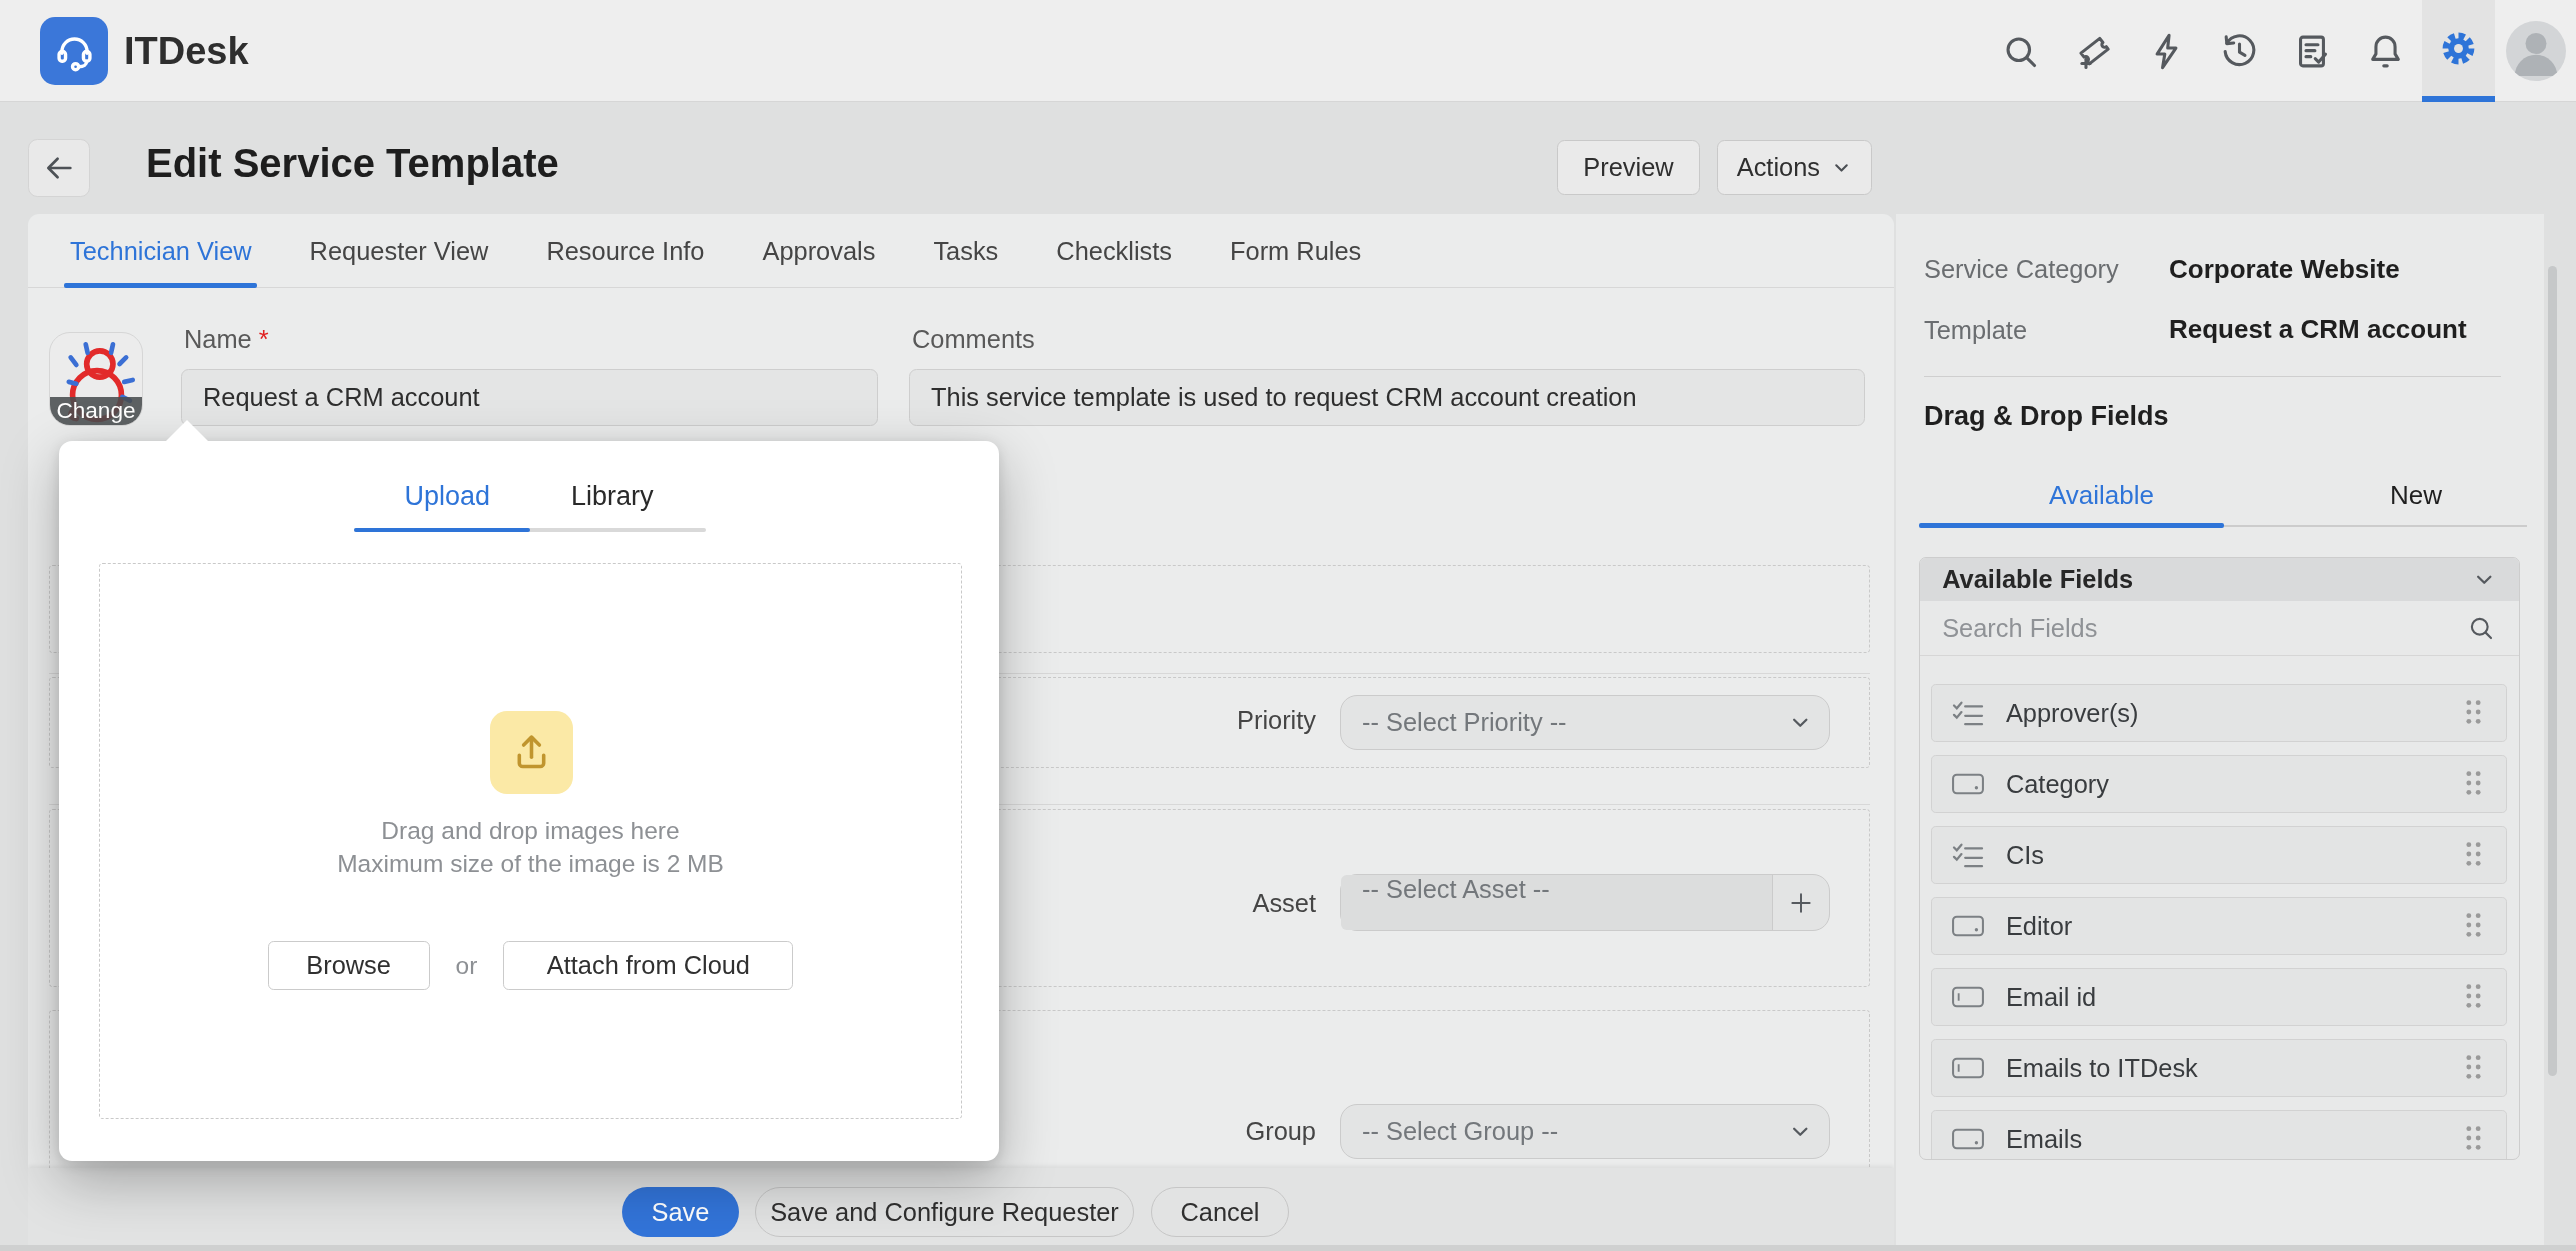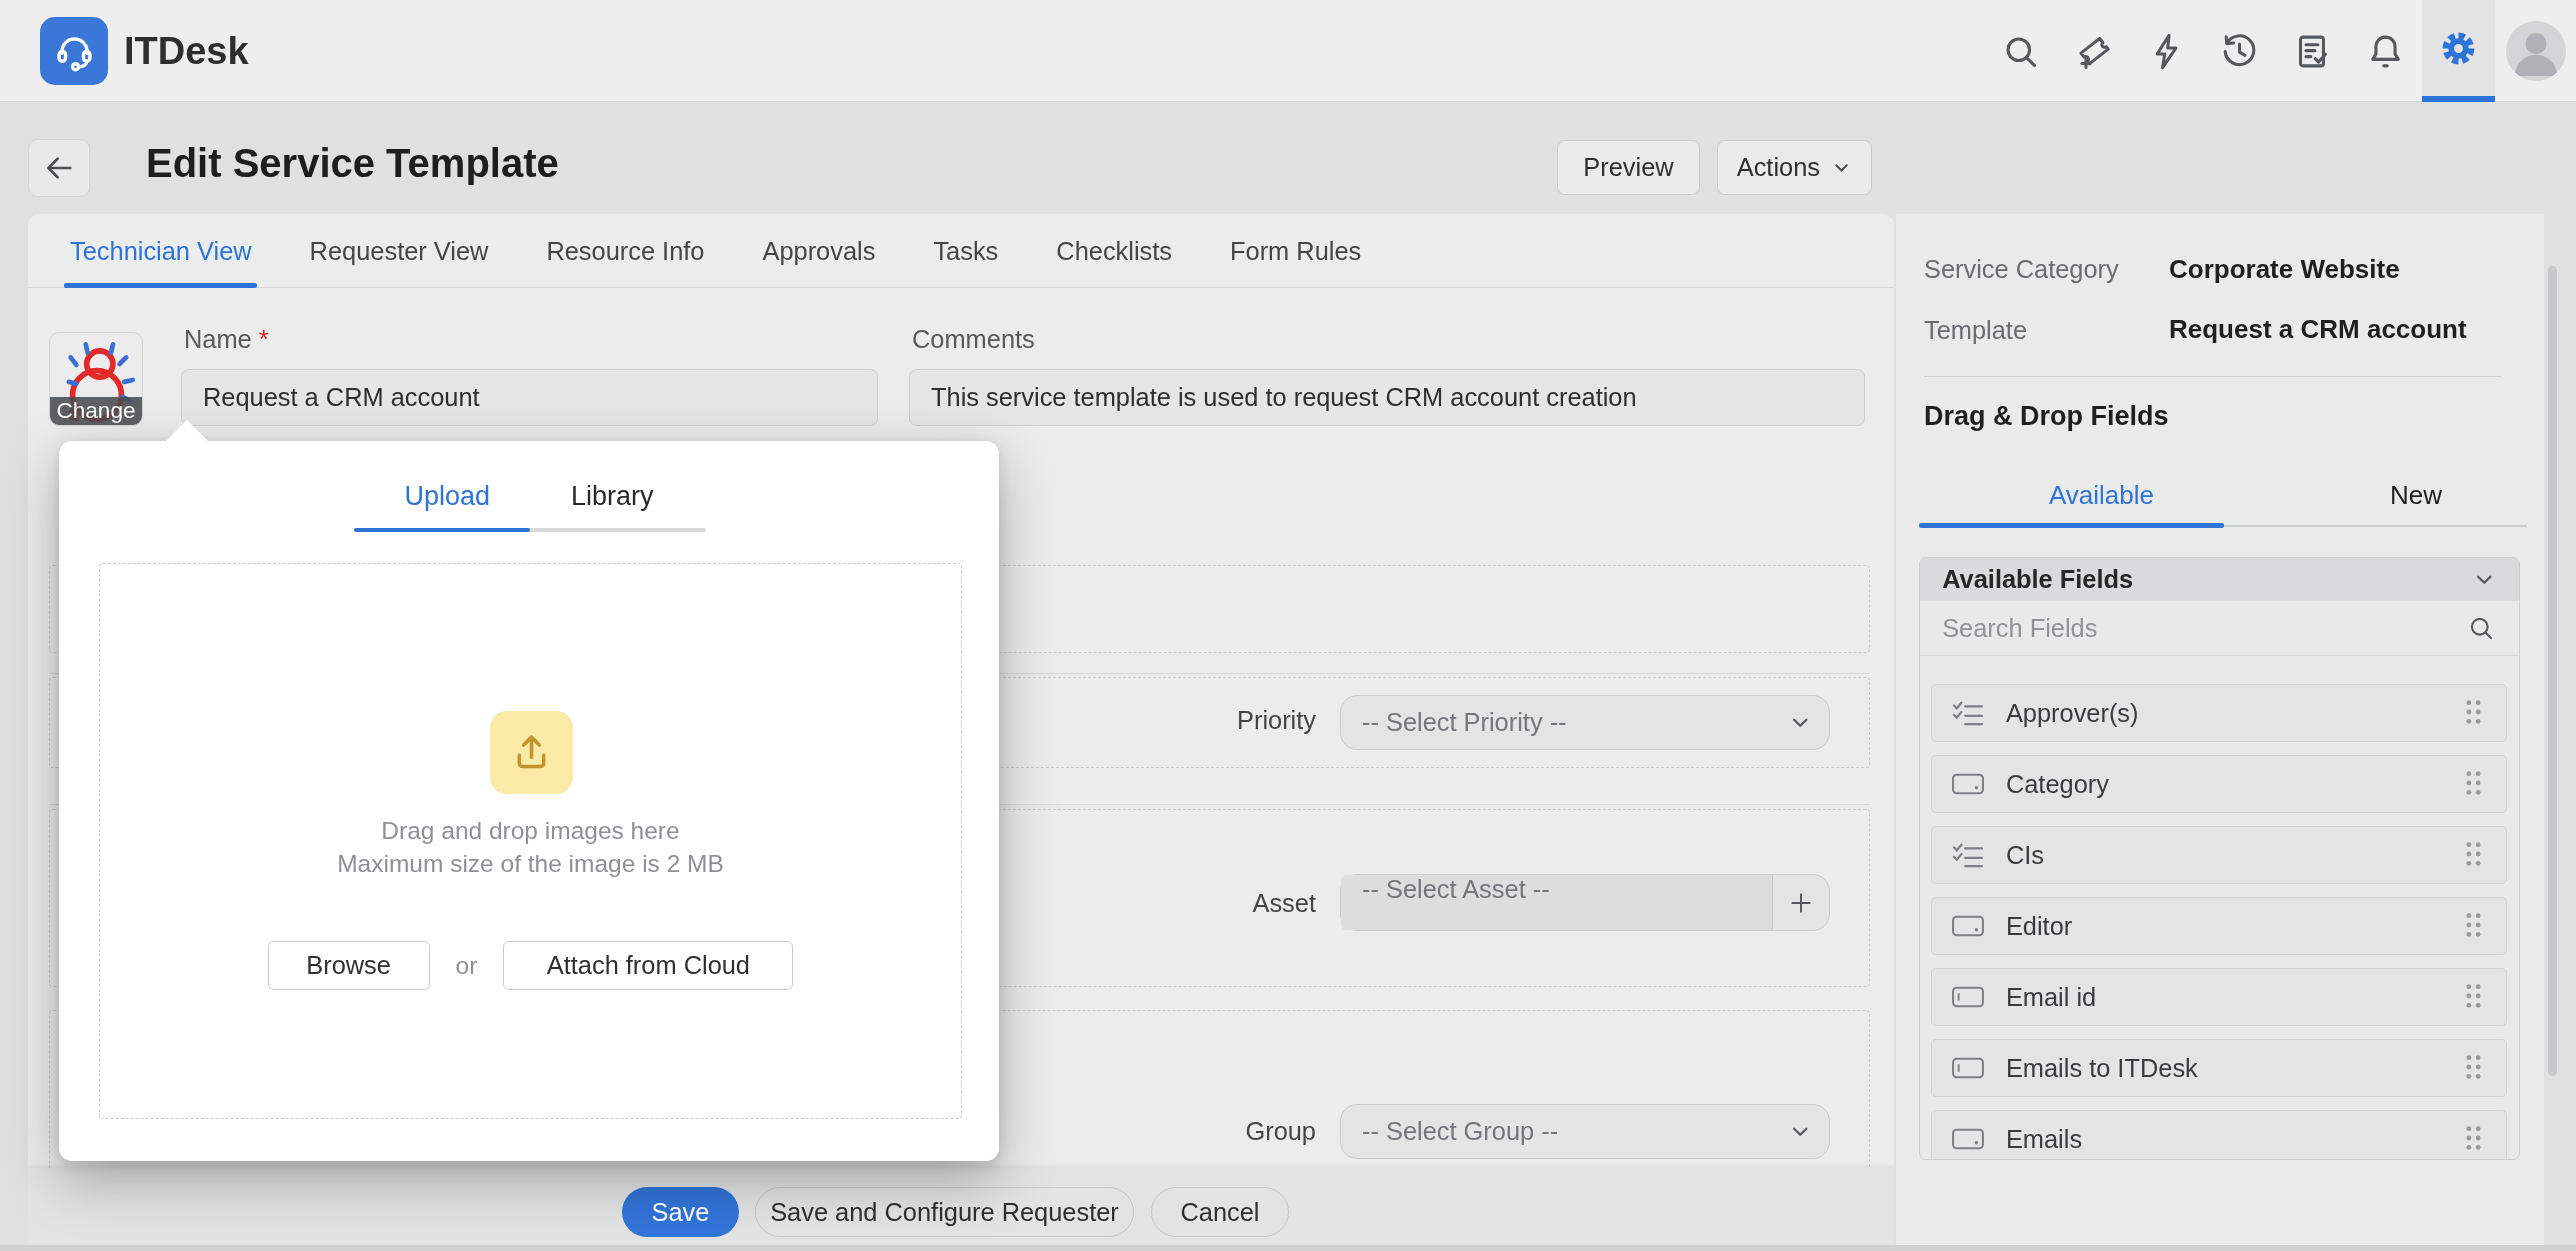--- a/index.html
+++ b/index.html
@@ -29,21 +29,21 @@
   #actions-btn { position:absolute; left:1717px; top:140px; width:155px; height:55px; }
   .chev { width:21px; height:21px; color:#4a4e53; }
 
   
   .card { position:absolute; left:28px; top:214px; width:1866px; height:1037px; background:#ebecec; border-radius:11.3px 11.3px 0 0; overflow:hidden; }
   .tabsrow { position:absolute; left:0; top:0; width:100%; height:74px; border-bottom:0.9px solid #d7d7d7; display:flex; align-items:center; padding-left:42px; gap:58px; }
   .tab { position:relative; font-size:25.4px; color:#454545; height:74px; line-height:74px; }
   .tab.active { color:#2e74d8; }
   .tab.active::after { content:""; position:absolute; left:-5.7px; right:-5.7px; bottom:0; height:4.7px; background:#2e74d8; border-radius:1.9px; }
 
-  .icontile { position:absolute; left:21px; top:118px; width:94px; height:94px; background:#ececec; border:0.9px solid #d6d6d6; border-radius:10px; overflow:hidden; }
+  .icontile { position:absolute; left:21px; top:118px; width:94px; height:94px; background:#ececec; border:0.9px solid #d6d6d6; border-radius:21px; overflow:hidden; }
   .icontile svg { position:absolute; left:0; top:0; width:94px; height:94px; }
   .changeband { position:absolute; left:0; bottom:0; width:100%; height:28px; background:rgba(73,77,80,0.88); color:#fff; font-size:22.6px; text-align:center; line-height:28px; }
 
   .flabel { position:absolute; font-size:25.4px; color:#595959; }
   .req { color:#e02020; }
   .input { position:absolute; height:57px; background:#e4e5e5; border:0.9px solid #cecece; border-radius:7.5px; font-size:25.4px; color:#2e2e2e; line-height:55px; padding-left:21px; white-space:nowrap; overflow:hidden; }
 
   .dashbox { position:absolute; left:21px; width:1821px; border:1.9px dashed #c9c9c9; border-radius:3.8px; }
   .secline { position:absolute; left:21px; width:1821px; height:0.9px; background:#d8d8d8; }
   .rowlabel { position:absolute; width:302px; text-align:right; font-size:25.4px; color:#454545; }

